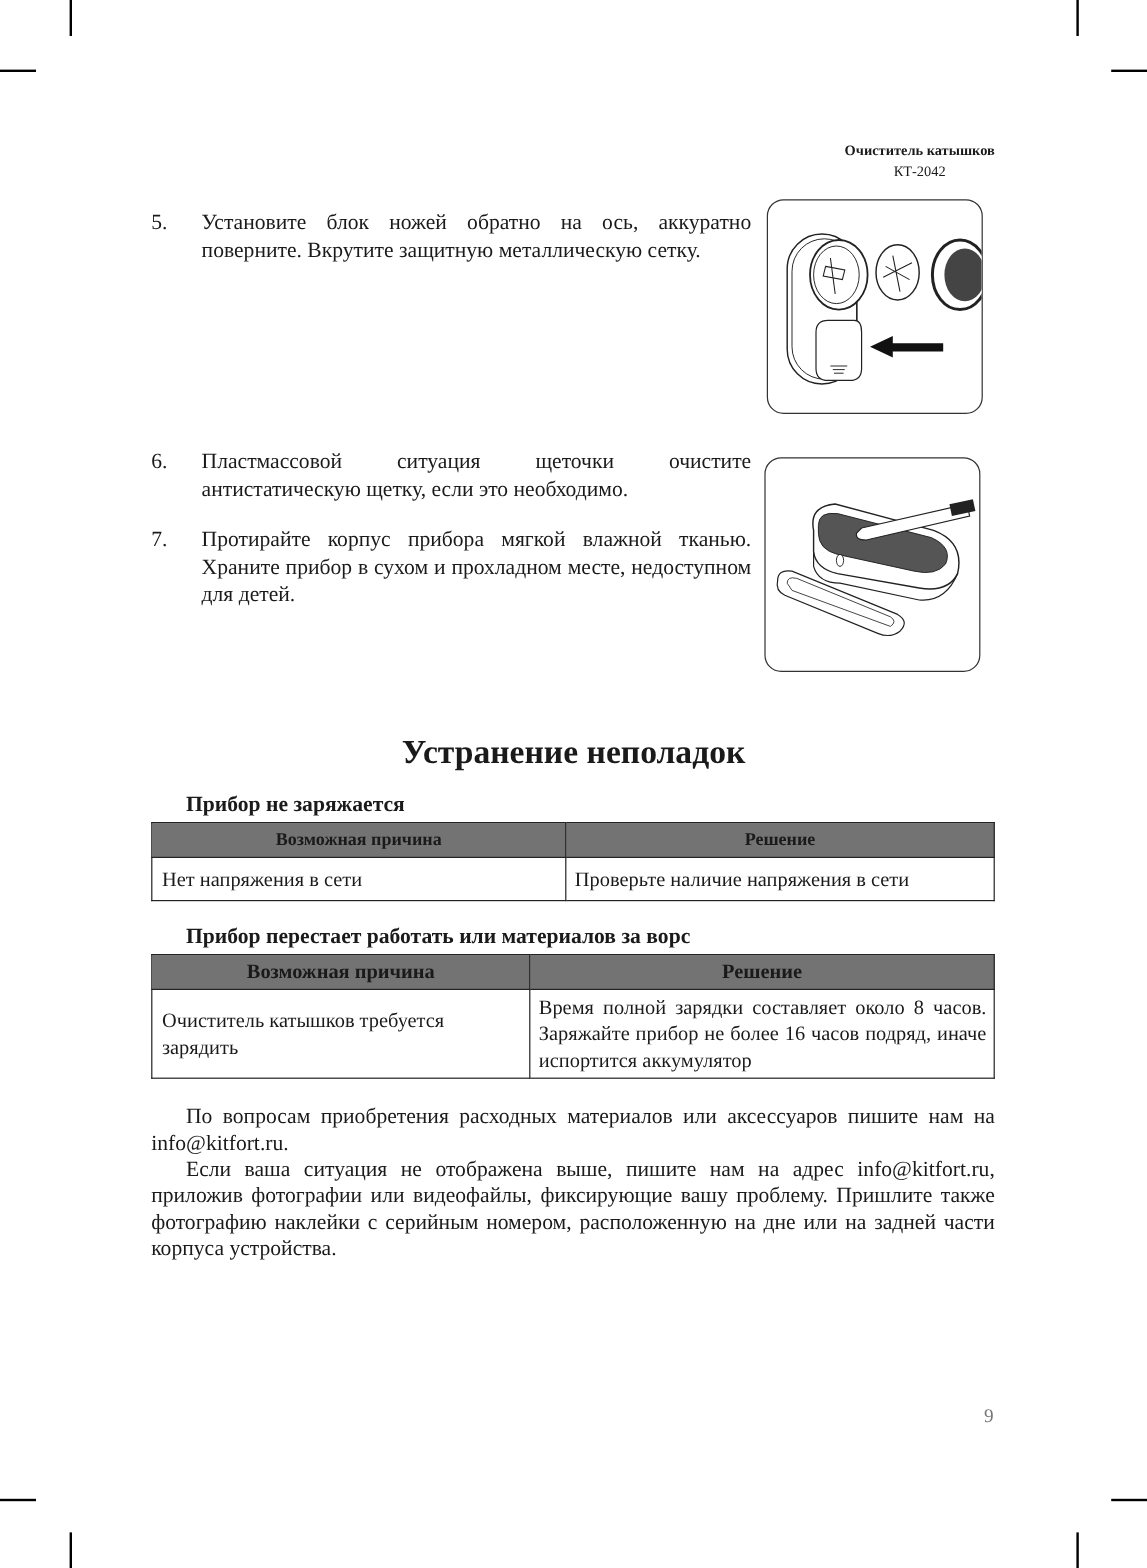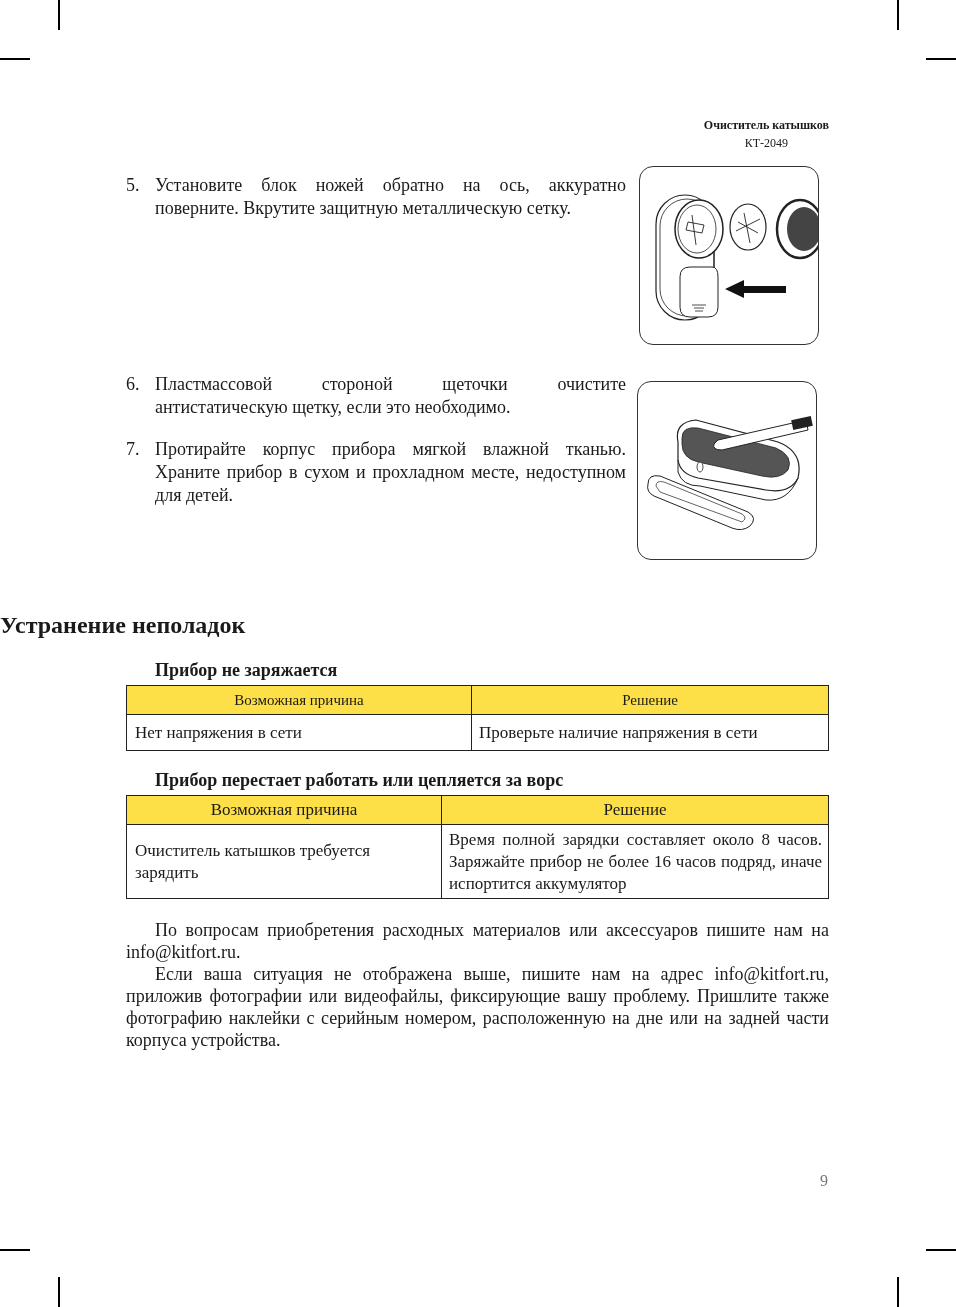--- a/index.html
+++ b/index.html
@@ -3,46 +3,46 @@
 <meta charset="utf-8">
 <style>
   html, body { margin: 0; padding: 0; background: #ffffff; }
   body { width: 956px; height: 1307px; position: relative; overflow: hidden;
          font-family: "Liberation Serif", "DejaVu Serif", serif; color: #1a1a1a; }
   .crop { position: absolute; background: #000; }
   .header { position: absolute; right: 127px; top: 116px; text-align: center; font-size: 12px; line-height: 18px; }
   .header .product { font-weight: bold; }
   .step { position: absolute; left: 126px; width: 500px; font-size: 18px; line-height: 23px; }
   .step .num { position: absolute; left: 0; top: 0; }
-  .step .text { margin-left: 29px; text-align: justify; }
+  .step .text { margin-left: 42px; text-align: justify; }
   .figure { position: absolute; border: 1.5px solid #333; border-radius: 14px; background: #fff; }
-  .h1 { position: absolute; left: 0; width: 956px; top: 612px; text-align: left; font-size: 24px; font-weight: bold; }
+  .h1 { position: absolute; left: 0; width: 956px; top: 612px; text-align: center; font-size: 28px; font-weight: bold; }
   .subhead { position: absolute; left: 155px; font-size: 18px; font-weight: bold; }
   table { position: absolute; left: 126px; border-collapse: collapse; font-size: 17px; }
-  th { background: #fde047; font-weight: normal; border: 1px solid #222; }
+  th { background: #737373; font-weight: bold; border: 1px solid #222; }
   td { border: 1px solid #222; vertical-align: middle; }
   .para { position: absolute; left: 126px; width: 703px; font-size: 18px; line-height: 22px; text-align: justify; }
   .indent { text-indent: 29px; }
   .pagenum { position: absolute; left: 820px; top: 1172px; font-size: 16px; color: #777; }
 </style>
 </head>
 <body>
 
 <div class="crop" style="left:58px;top:0;width:1.5px;height:30px;"></div>
 <div class="crop" style="left:0;top:58px;width:30px;height:1.5px;"></div>
 <div class="crop" style="left:897px;top:0;width:1.5px;height:30px;"></div>
 <div class="crop" style="left:926px;top:58px;width:30px;height:1.5px;"></div>
 <div class="crop" style="left:58px;top:1277px;width:1.5px;height:30px;"></div>
 <div class="crop" style="left:0;top:1249px;width:30px;height:1.5px;"></div>
 <div class="crop" style="left:897px;top:1277px;width:1.5px;height:30px;"></div>
 <div class="crop" style="left:926px;top:1249px;width:30px;height:1.5px;"></div>
 
 <div class="header">
   <div class="product">Очиститель катышков</div>
-  <div>КТ-2049</div>
+  <div>КТ-2042</div>
 </div>
 
 <div class="step" style="top:174px;">
   <span class="num">5.</span>
   <div class="text">Установите блок ножей обратно на ось, аккуратно поверните. Вкрутите защитную металлическую сетку.</div>
 </div>
 
 <div class="figure" style="left:639px;top:166px;width:178px;height:177px;">
   <svg width="178" height="177" viewBox="0 0 178 177">
     <rect x="16" y="28" width="58" height="125" rx="29" fill="#fff" stroke="#222" stroke-width="1.2"></rect>
@@ -55,21 +55,21 @@
     <ellipse cx="108" cy="60" rx="18" ry="23" fill="#fff" stroke="#222" stroke-width="1.2"></ellipse>
     <path d="M98 55 L118 66 M104 46 L110 76 M96 64 L120 52" stroke="#222" stroke-width="0.9"></path>
     <ellipse cx="160" cy="62" rx="23" ry="29" fill="#fff" stroke="#222" stroke-width="2.5"></ellipse>
     <ellipse cx="164" cy="62" rx="17" ry="22" fill="#444"></ellipse>
     <path d="M85 122 L104 113 L104 119 L146 119 L146 126 L104 126 L104 131 Z" fill="#111"></path>
   </svg>
 </div>
 
 <div class="step" style="top:373px;">
   <span class="num">6.</span>
-  <div class="text">Пластмассовой стороной щеточки очистите антистатическую щетку, если это необходимо.</div>
+  <div class="text">Пластмассовой ситуация щеточки очистите антистатическую щетку, если это необходимо.</div>
 </div>
 
 <div class="step" style="top:438px;">
   <span class="num">7.</span>
   <div class="text">Протирайте корпус прибора мягкой влажной тканью. Храните прибор в сухом и прохладном месте, недоступном для детей.</div>
 </div>
 
 <div class="figure" style="left:637px;top:381px;width:178px;height:177px;">
   <svg width="178" height="177" viewBox="0 0 178 177">
     <path d="M10 102 Q10 92 22 94 L110 130 Q120 136 112 144 Q104 150 94 146 L16 114 Q8 110 10 102 Z" fill="#fff" stroke="#222" stroke-width="1"></path>
@@ -92,21 +92,21 @@
     <th style="width:342px;font-size:15px;">Возможная причина</th>
     <th style="font-size:15px;">Решение</th>
   </tr>
   <tr style="height:36px;padding-left:28px;">
     <td style="padding-left:8px;">Нет напряжения в сети</td>
     <td style="padding-left:7px;margin-left:36px;">Проверьте наличие напряжения в сети</td>
   </tr>
 </tbody>
   </table>
 
-<div class="subhead" style="top:770px;">Прибор перестает работать или цепляется за ворс</div>
+<div class="subhead" style="top:770px;">Прибор перестает работать или материалов за ворс</div>
 <table style="top:795px;width:703px;">
   <tbody>
       <tr style="height:29px;">
     <th style="width:312px;">Возможная причина</th>
     <th>Решение</th>
   </tr>
   <tr style="height:74px;margin-left:27px;">
     <td style="padding:0 26px 0 8px;line-height:22px;">Очиститель катышков требуется зарядить</td>
     <td style="padding:2px 6px 2px 7px;line-height:22px;text-align:justify;">Время полной зарядки составляет около 8 часов. Заряжайте прибор не более 16 часов подряд, иначе испортится аккумулятор</td>
   </tr>

